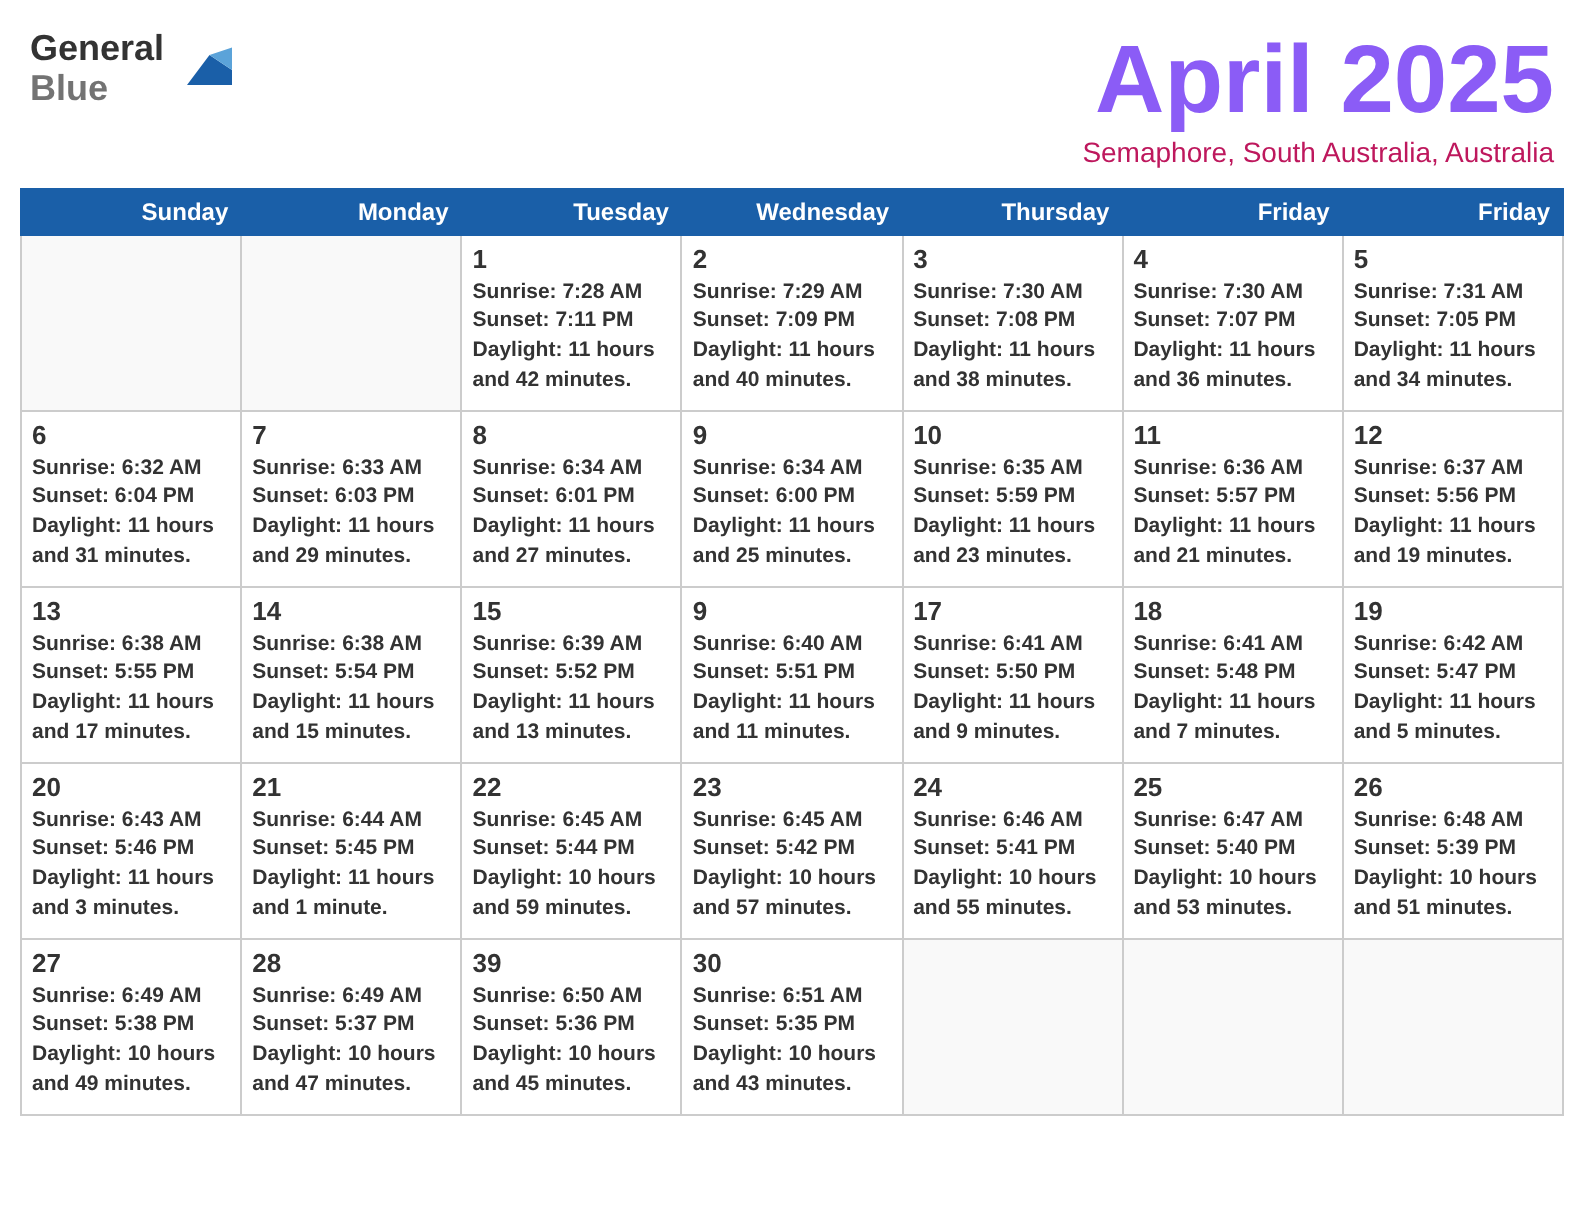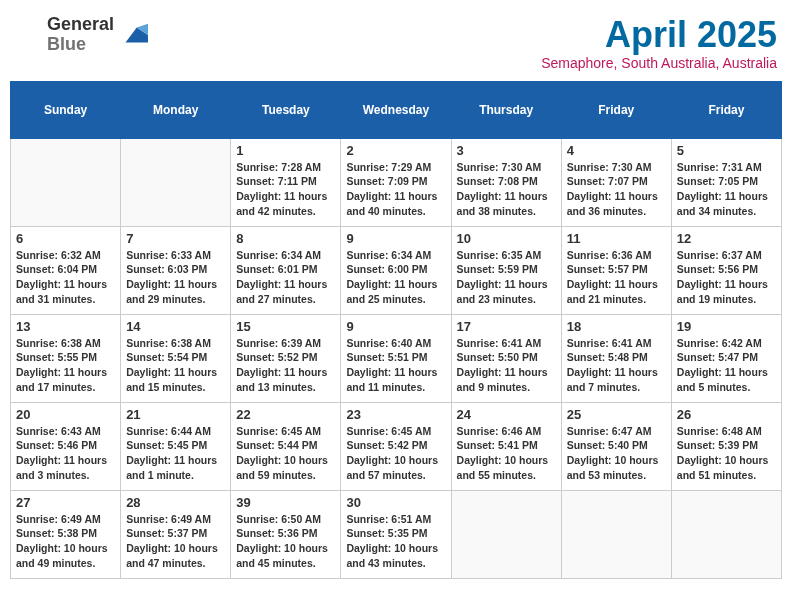--- a/index.html
+++ b/index.html
@@ -9,21 +9,20 @@
       width: 792px;
       min-height: 612px;
       padding: 10px;
     }
     .header {
       display: flex;
       justify-content: space-between;
       align-items: flex-start;
       margin-bottom: 10px;
       padding: 5px 5px 0 5px;
-      margin-left: 32px;
     }
     .logo {
       display: flex;
       align-items: center;
       gap: 0;
     }
     .logo-text {
       font-size: 18px;
       font-weight: bold;
       color: #333;
@@ -33,41 +32,41 @@
     .logo-text .blue { display: block; color: #737373; }
     .logo-icon {
       width: 30px;
       height: 30px;
       margin-left: 4px;
     }
     .title-block {
       text-align: right;
     }
     .month-title {
-      font-size: 36px;
-      font-weight: bold;
-      color: #0369a1;
+      font-size: 48px;
+      font-weight: bold;
+      color: #8b5cf6;
       line-height: 1.1;
     }
     .subtitle {
       font-size: 14px;
       color: #be185d;
       font-weight: normal;
     }
     .calendar {
       border: 1px solid #ccc;
       border-collapse: collapse;
       width: 100%;
       font-size: 10.5px;
     }
     .calendar th {
       background: #1a5fa8;
       color: #fff;
-      text-align: center;
-      padding: 21px 6px;
+      text-align: right;
+      padding: 4px 6px;
       font-size: 12px;
       font-weight: bold;
       border: 1px solid #1a5fa8;
     }
     .calendar td {
       border: 1px solid #ccc;
       vertical-align: top;
       padding: 4px 5px;
       width: calc(100% / 7);
       min-height: 80px;

